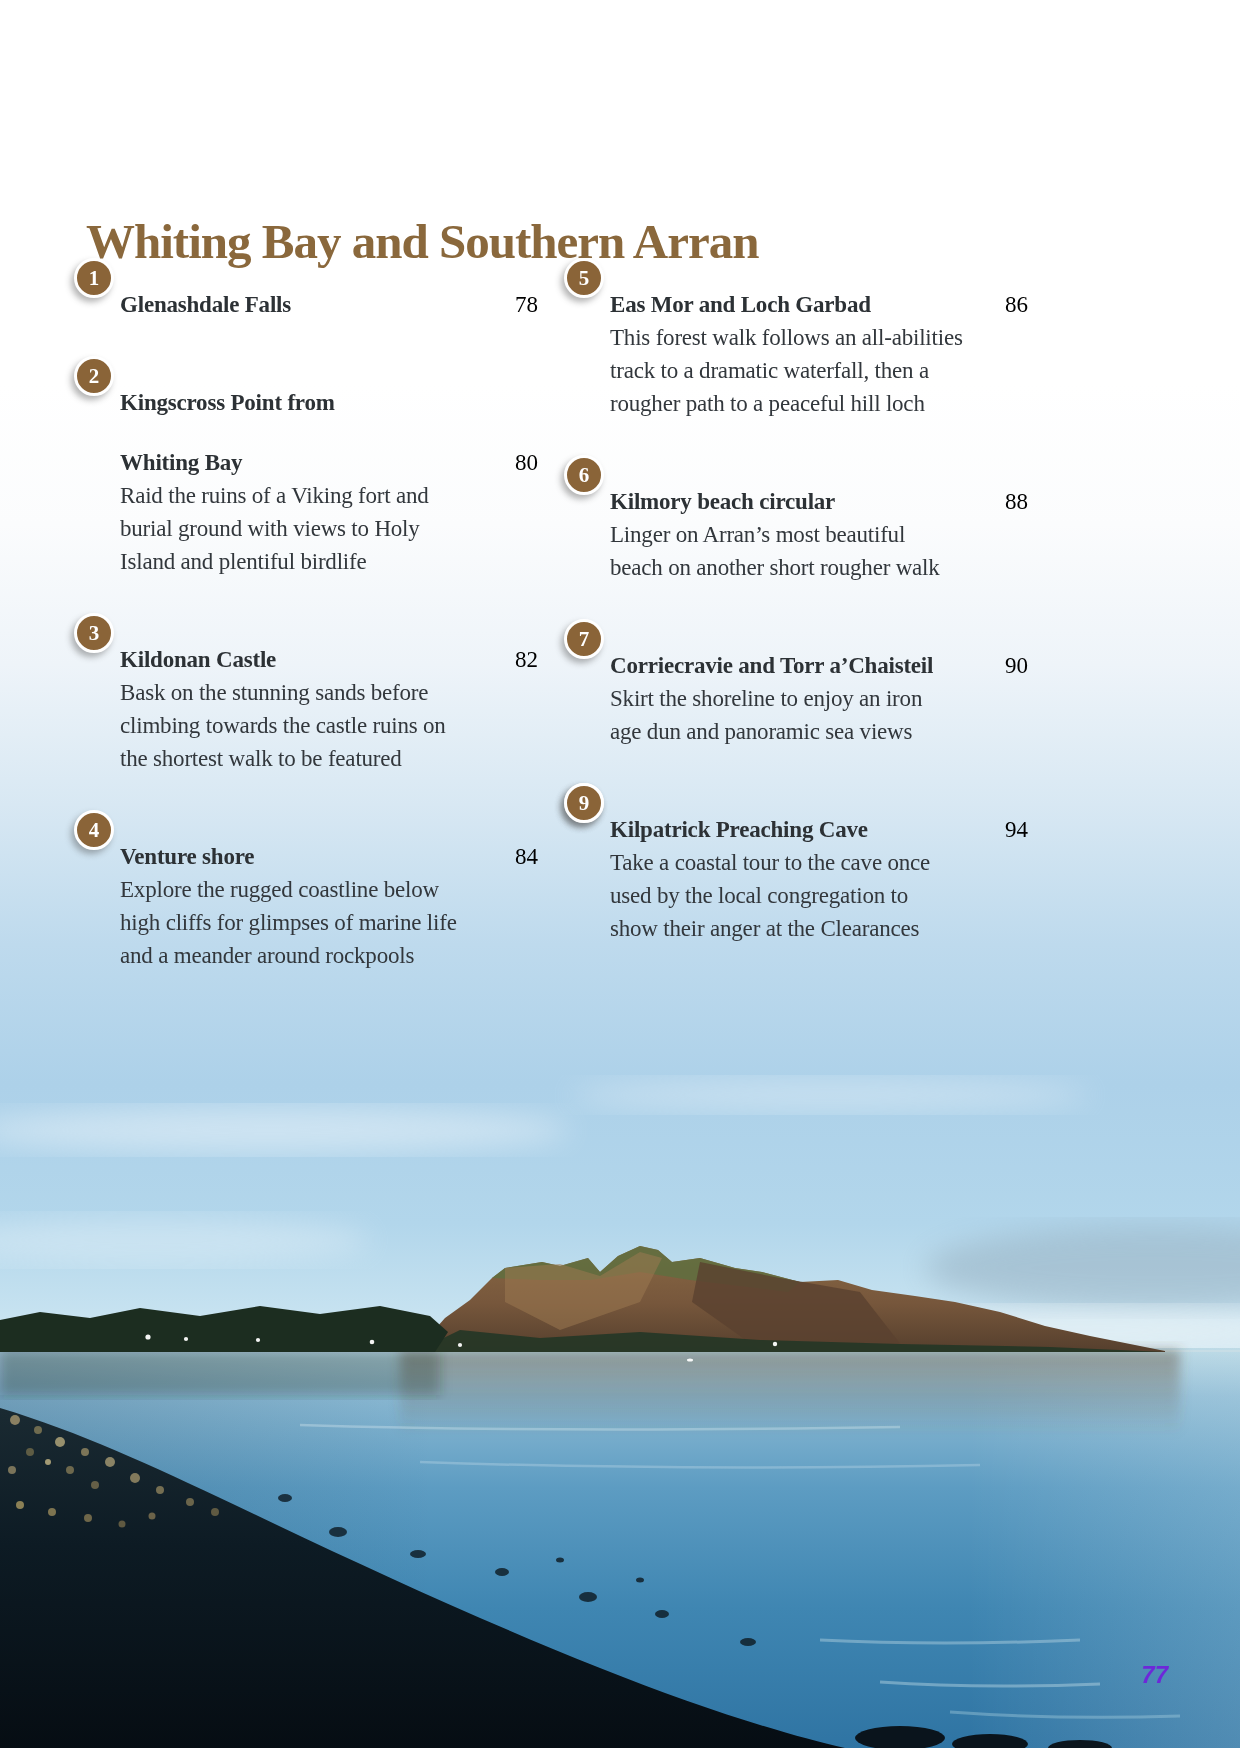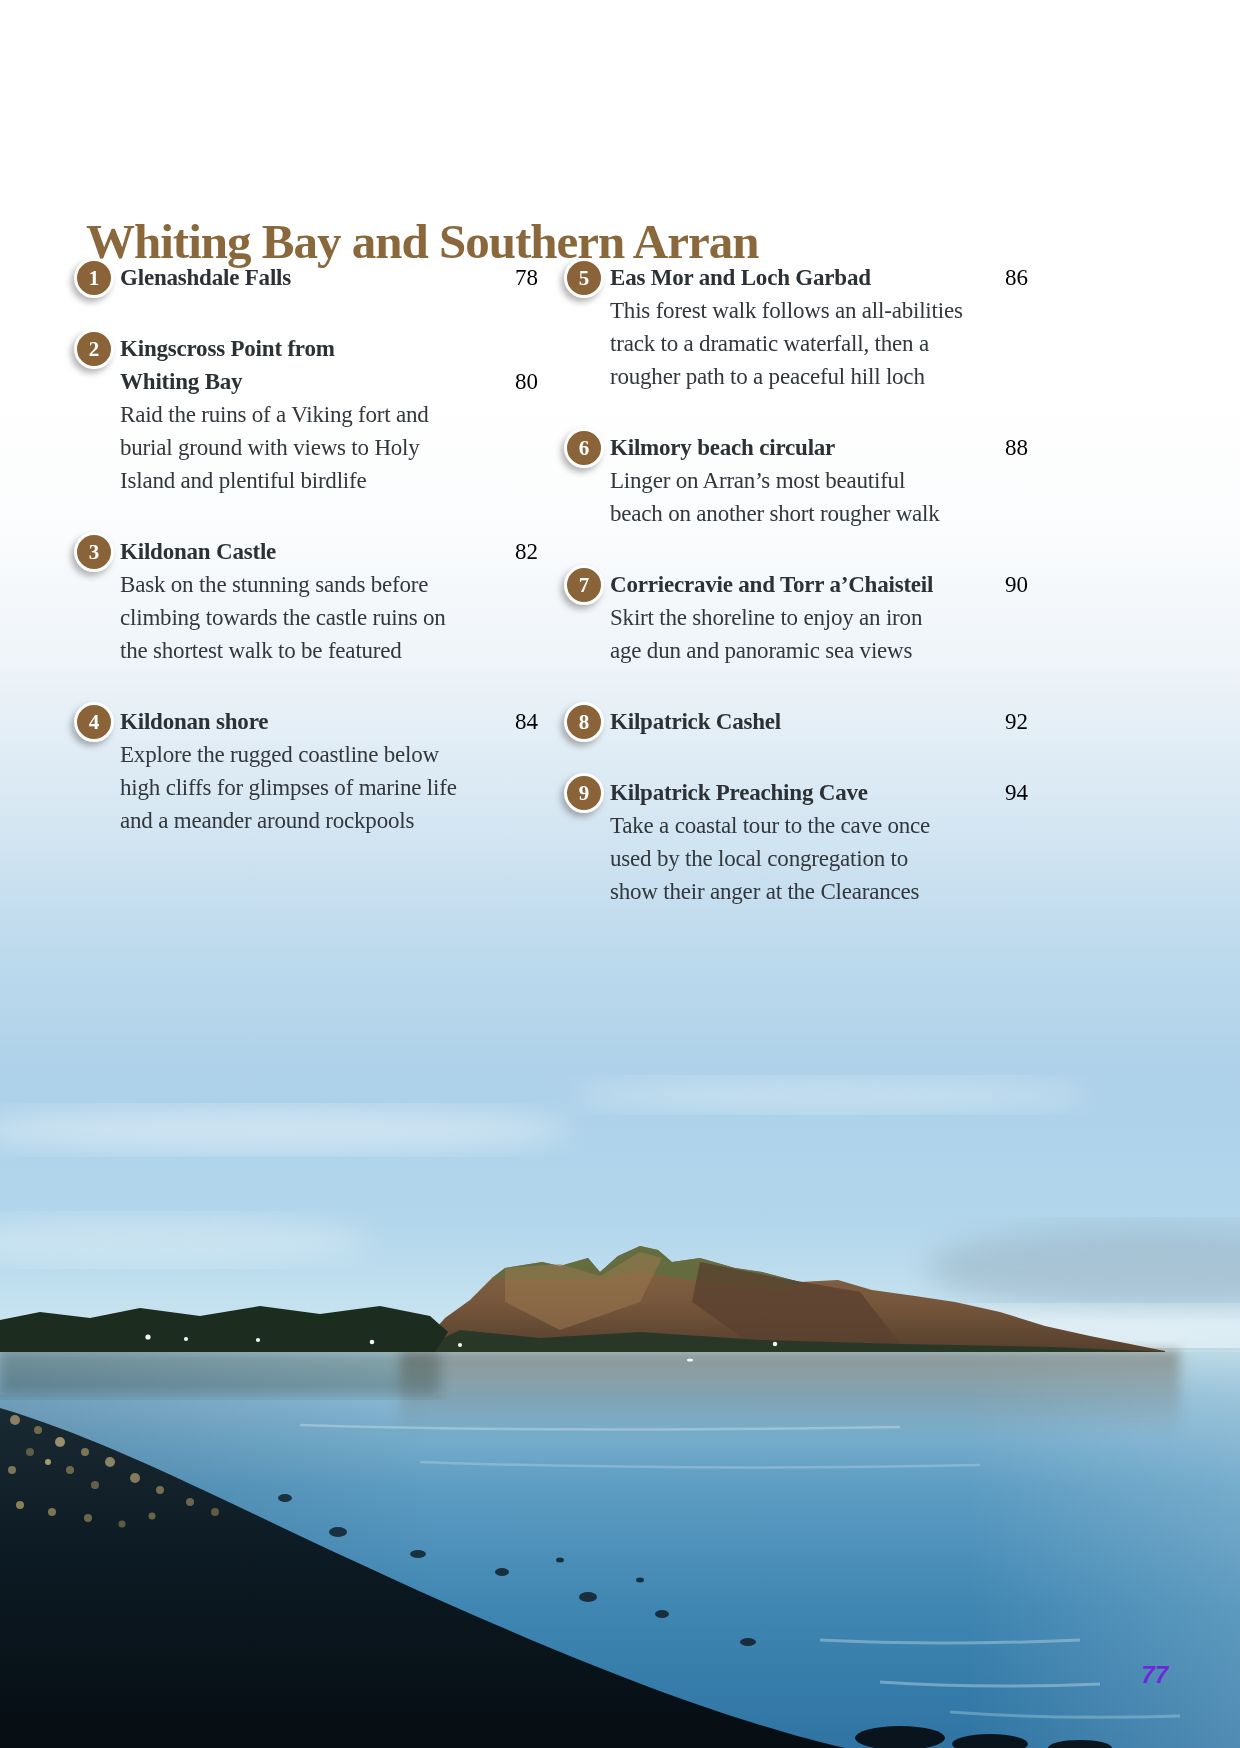--- a/index.html
+++ b/index.html
@@ -33,21 +33,21 @@
   .entry{position:relative;padding-left:42px;margin-bottom:38px;width:418px;}
   .badge{
     position:absolute;left:-4px;top:-3px;
     width:34px;height:34px;border-radius:50%;
     background:#8a6438;border:3px solid #ffffff;
     color:#ffffff;font-weight:700;font-size:21px;
     display:flex;align-items:center;justify-content:center;
     box-shadow:-3px 4px 6px rgba(70,70,70,.40);
   }
   .title-row{display:flex;justify-content:space-between;align-items:baseline;line-height:33px;}
-  .entry-title{font-weight:700;font-size:23px;letter-spacing:-0.2px;color:#2c3135;}
+  .entry-title{font-weight:700;font-size:23px;letter-spacing:-0.2px;color:#2c3135;margin-top:27px;}
   .entry-page{font-weight:400;font-size:23px;color:#000000;}
   .entry-desc{
     font-size:23px;letter-spacing:-0.2px;line-height:33px;color:#32373c;
     white-space:pre;
   }
   
   .folio{
     position:absolute;right:72px;top:1661px;
     font-family:"Liberation Sans","DejaVu Sans",sans-serif;
     font-style:italic;font-weight:700;font-size:24px;color:#6d28d9;
@@ -214,21 +214,21 @@
         </div>
       </div>
     <div class="entry-desc">Bask on the stunning sands before
 climbing towards the castle ruins on
 the shortest walk to be featured</div>
   </div>
     <div class="entry">
     <span class="badge">4</span>
     <div class="entry-titles">
         <div class="title-row">
-          <span class="entry-title">Kildonan shore</span>
+          <span class="entry-title">Venture shore</span>
           <span class="entry-page">84</span>
         </div>
       </div>
     <div class="entry-desc">Explore the rugged coastline below
 high cliffs for glimpses of marine life
 and a meander around rockpools</div>
   </div>
   </div>
 <div class="col col-right" id="col-right">
     <div class="entry">
@@ -260,26 +260,20 @@
         <div class="title-row">
           <span class="entry-title">Corriecravie and Torr a’Chaisteil</span>
           <span class="entry-page">90</span>
         </div>
       </div>
     <div class="entry-desc">Skirt the shoreline to enjoy an iron
 age dun and panoramic sea views</div>
   </div>
     <div class="entry">
     <span class="badge">8</span>
-    <div class="entry-titles">
-        <div class="title-row">
-          <span class="entry-title">Kilpatrick Cashel</span>
-          <span class="entry-page">92</span>
-        </div>
-      </div>
   </div>
     <div class="entry">
     <span class="badge">9</span>
     <div class="entry-titles">
         <div class="title-row">
           <span class="entry-title">Kilpatrick Preaching Cave</span>
           <span class="entry-page">94</span>
         </div>
       </div>
     <div class="entry-desc">Take a coastal tour to the cave once

